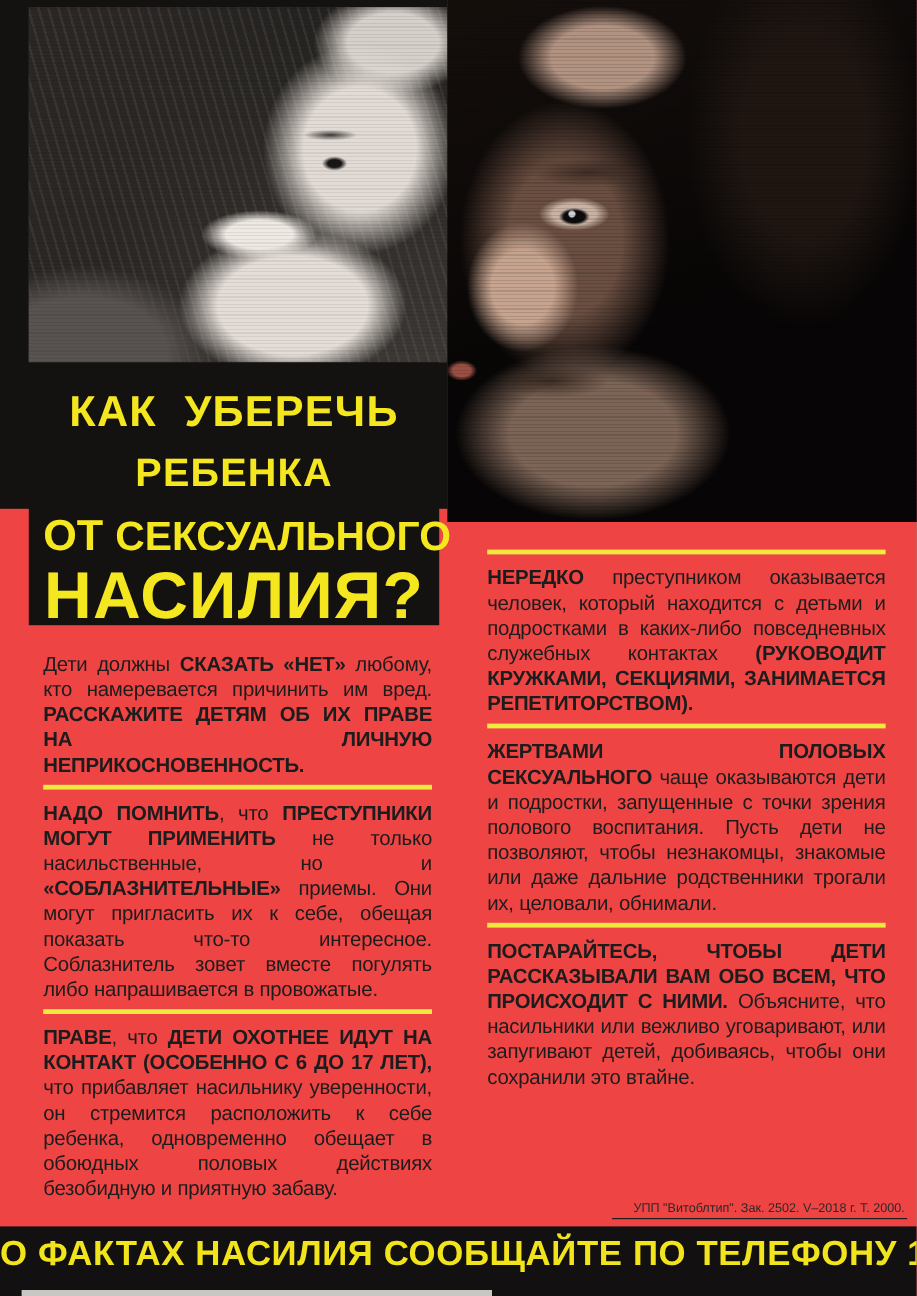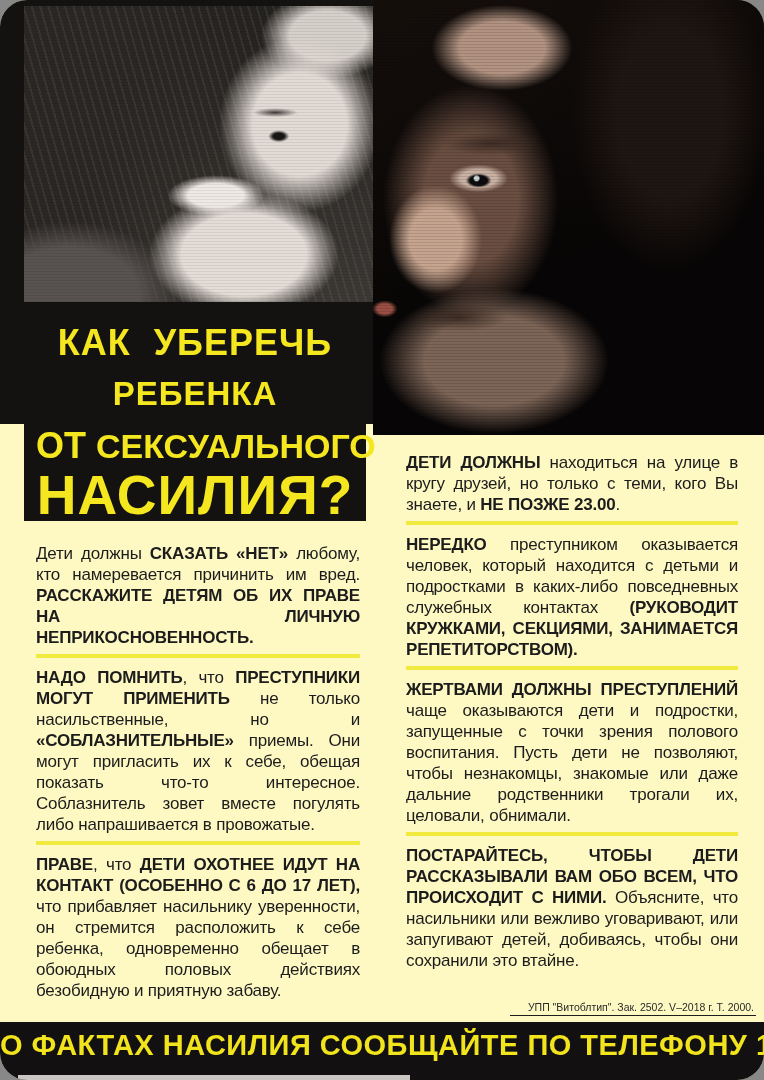--- a/index.html
+++ b/index.html
@@ -1,19 +1,19 @@
 <!DOCTYPE html>
 <html><head>
 <meta charset="utf-8">
 <style>
   html,body{margin:0;padding:0;background:#888;}
   .page{
     position:relative;width:764px;height:1080px;margin:0 auto;
-    background:#fef9c3;overflow:hidden;
-    font-family:"Liberation Sans",sans-serif;color:#1c1c1c;border-radius:27px;
+    background:#ef4444;overflow:hidden;
+    font-family:"Liberation Sans",sans-serif;color:#1c1c1c;
   }
   
   .black-top{position:absolute;left:0;top:0;width:373px;height:424px;background:#141211;}
   .title-box{position:absolute;left:24px;top:302px;width:342px;height:219px;background:#141211;
              box-sizing:border-box;padding:20px 12px 0 12px;text-align:center;}
   .title-box div{color:#f5e71f;font-weight:bold;white-space:nowrap;}
   .t1{font-size:36px;line-height:42px;word-spacing:12px;letter-spacing:1px;}
   .t2{font-size:33px;line-height:60px;letter-spacing:1px;}
   .t3{font-size:36px;line-height:44px;letter-spacing:0;}
   .t3 .small{font-size:34px;letter-spacing:0;}
@@ -88,25 +88,24 @@
 
   <div class="col col-left">
     <p><span>Дети должны </span><span class="b">СКАЗАТЬ «НЕТ»</span><span> любому, кто намеревается причинить им вред. </span><span class="b">РАССКАЖИТЕ ДЕТЯМ ОБ ИХ ПРАВЕ НА ЛИЧНУЮ НЕПРИКОСНОВЕННОСТЬ.</span></p>
     <div class="sep"></div>
     <p><span class="b">НАДО ПОМНИТЬ</span><span>, что </span><span class="b">ПРЕСТУПНИКИ МОГУТ ПРИМЕНИТЬ</span><span> не только насильственные, но и </span><span class="b">«СОБЛАЗНИТЕЛЬНЫЕ»</span><span> приемы. Они могут пригласить их к себе, обещая показать что-то интересное. Соблазнитель зовет вместе погулять либо напрашивается в провожатые.</span></p>
     <div class="sep"></div>
     <p><span class="b">ПРАВЕ</span><span>, что </span><span class="b">ДЕТИ ОХОТНЕЕ ИДУТ НА КОНТАКТ (ОСОБЕННО С 6 ДО 17 ЛЕТ),</span><span> что прибавляет насильнику уверенности, он стремится расположить к себе ребенка, одновременно обещает в обоюдных половых действиях безобидную и приятную забаву.</span></p>
   </div>
 
   <div class="col col-right">
-    <p><span class="b">ДЕТИ ДОЛЖНЫ</span><span> находиться на улице в кругу друзей, но только с теми, кого Вы знаете, и </span><span class="b">НЕ ПОЗЖЕ 23.00</span><span>.</span></p>
     <div class="sep"></div>
     <p><span class="b">НЕРЕДКО</span><span> преступником оказывается человек, который находится с детьми и подростками в каких-либо повседневных служебных контактах </span><span class="b">(РУКОВОДИТ КРУЖКАМИ, СЕКЦИЯМИ, ЗАНИМАЕТСЯ РЕПЕТИТОРСТВОМ).</span></p>
     <div class="sep"></div>
-    <p><span class="b">ЖЕРТВАМИ ДОЛЖНЫ ПРЕСТУПЛЕНИЙ</span><span> чаще оказываются дети и подростки, запущенные с точки зрения полового воспитания. Пусть дети не позволяют, чтобы незнакомцы, знакомые или даже дальние родственники трогали их, целовали, обнимали.</span></p>
+    <p><span class="b">ЖЕРТВАМИ ПОЛОВЫХ СЕКСУАЛЬНОГО</span><span> чаще оказываются дети и подростки, запущенные с точки зрения полового воспитания. Пусть дети не позволяют, чтобы незнакомцы, знакомые или даже дальние родственники трогали их, целовали, обнимали.</span></p>
     <div class="sep"></div>
     <p><span class="b">ПОСТАРАЙТЕСЬ, ЧТОБЫ ДЕТИ РАССКАЗЫВАЛИ ВАМ ОБО ВСЕМ, ЧТО ПРОИСХОДИТ С НИМИ.</span><span> Объясните, что насильники или вежливо уговаривают, или запугивают детей, добиваясь, чтобы они сохранили это втайне.</span></p>
   </div>
 
   <div class="credit">УПП "Витоблтип". Зак. 2502. V–2018 г. Т. 2000.</div>
 
   <div class="footer">
     <p class="footer-text">О ФАКТАХ НАСИЛИЯ СООБЩАЙТЕ ПО ТЕЛЕФОНУ 102</p>
   </div>
 

